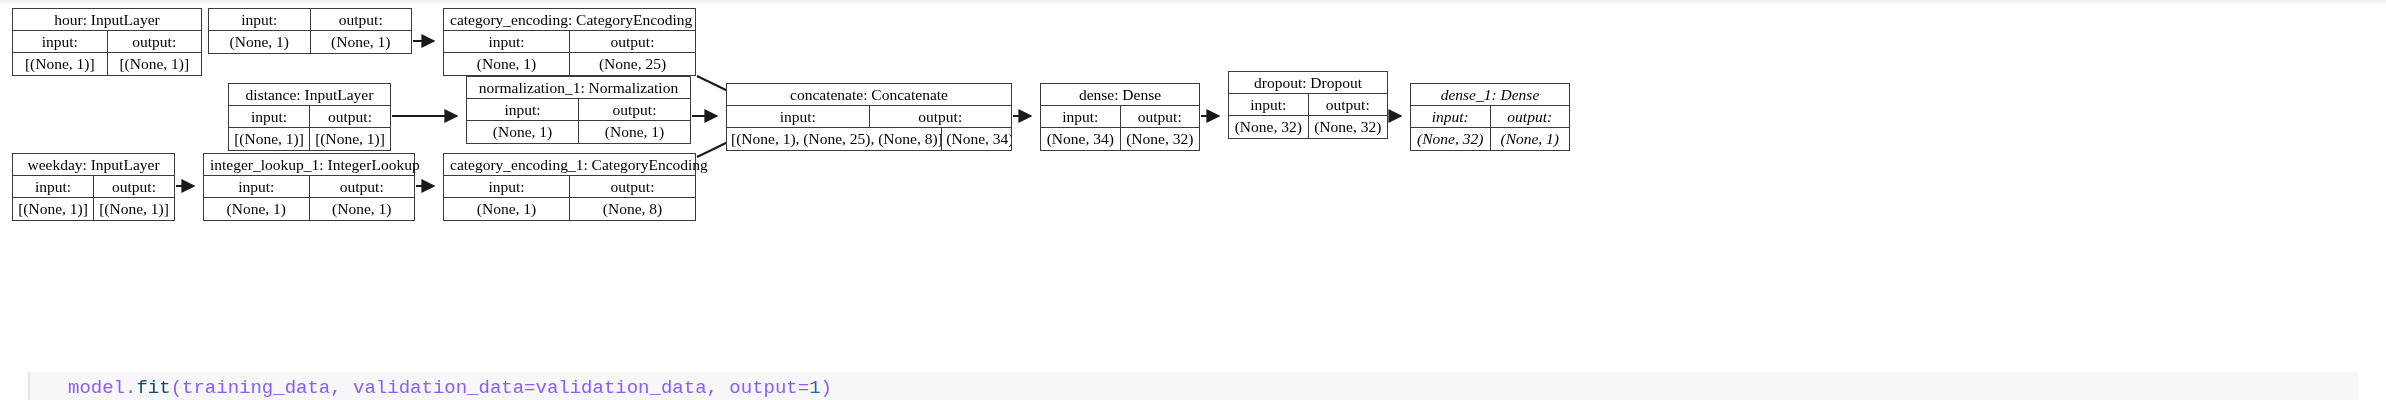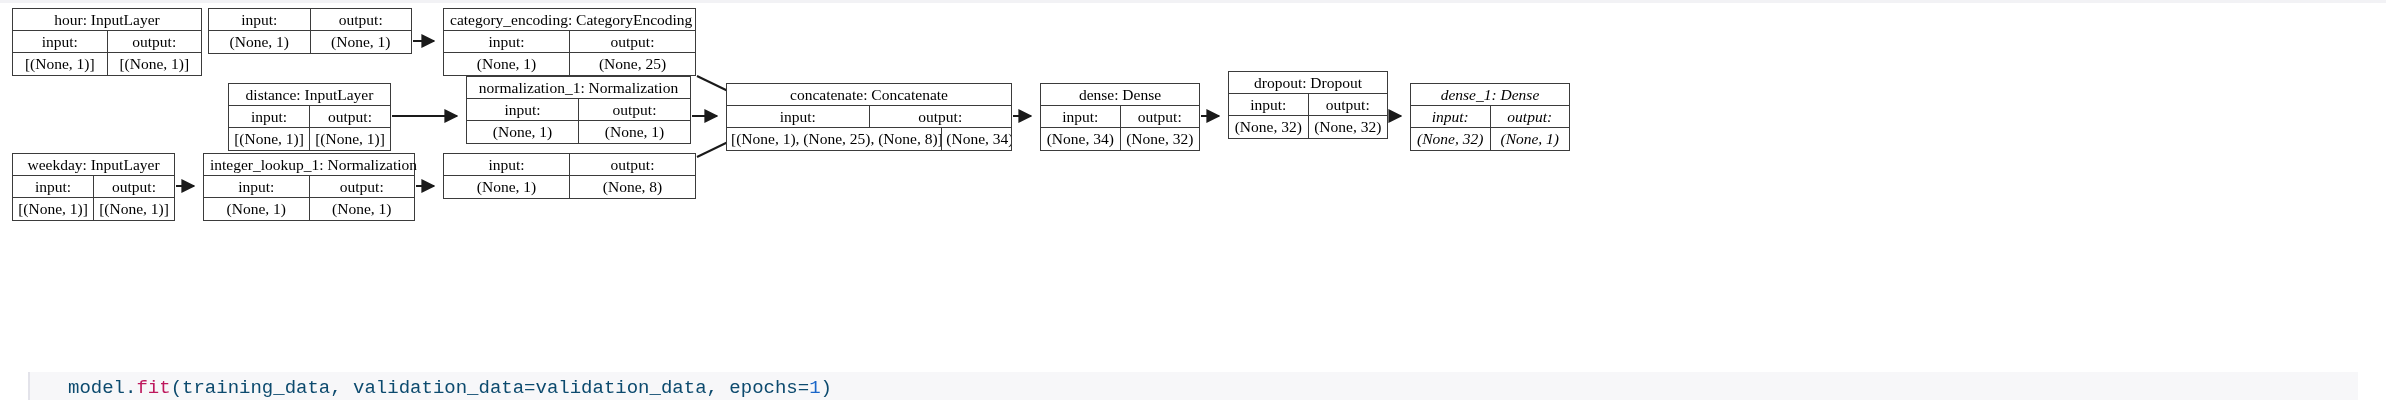--- a/index.html
+++ b/index.html
@@ -87,23 +87,23 @@
   #code-line {
     position: absolute;
     left: 38px;
     top: 4px;
     white-space: pre;
     font-family: "Liberation Mono", "DejaVu Sans Mono", monospace;
     font-size: 19px;
     line-height: 24px;
     color: #24292e;
   }
-  .tok-fn { color: #be185d; }
+  .tok-fn { color: #0c4a6e; }
   .tok-num { color: #1a66c9; }
-  .tok-plain { color: #0c4a6e; }
+  .tok-plain { color: #8b5cf6; }
 
   #top-rule {
     position: absolute;
     left: 0;
     top: 0;
     width: 2386px;
     height: 3px;
     background: #f2f2f5;
   }
 </style>
@@ -203,31 +203,32 @@
       <div class="node-row labels">
         <div class="cell left" style="flex: 1 1 0px;">input:</div>
         <div class="cell" style="flex: 1 1 0px;">output:</div>
       </div>
       <div class="node-row">
         <div class="cell left" style="flex: 1 1 0px;">[(None, 1)]</div>
         <div class="cell" style="flex: 1 1 0px;">[(None, 1)]</div>
       </div>
     </div>
     <div class="node" style="left: 203px; top: 153px; width: 212px;">
-      <div class="node-title">integer_lookup_1: Normalization</div>
+      <div class="node-title">integer_lookup_1: IntegerLookup</div>
       <div class="node-row labels">
         <div class="cell left" style="flex: 1 1 0px;">input:</div>
         <div class="cell" style="flex: 1 1 0px;">output:</div>
       </div>
       <div class="node-row">
         <div class="cell left" style="flex: 1 1 0px;">(None, 1)</div>
         <div class="cell" style="flex: 1 1 0px;">(None, 1)</div>
       </div>
     </div>
     <div class="node" style="left: 443px; top: 153px; width: 253px;">
+      <div class="node-title">category_encoding_1: CategoryEncoding</div>
       <div class="node-row labels">
         <div class="cell left" style="flex: 1 1 0px;">input:</div>
         <div class="cell" style="flex: 1 1 0px;">output:</div>
       </div>
       <div class="node-row">
         <div class="cell left" style="flex: 1 1 0px;">(None, 1)</div>
         <div class="cell" style="flex: 1 1 0px;">(None, 8)</div>
       </div>
     </div>
     <div class="node" style="left: 726px; top: 83px; width: 286px;">
@@ -270,14 +271,14 @@
         <div class="cell" style="flex: 1 1 0px;">output:</div>
       </div>
       <div class="node-row">
         <div class="cell left" style="flex: 1 1 0px;">(None, 32)</div>
         <div class="cell" style="flex: 1 1 0px;">(None, 1)</div>
       </div>
     </div>
   </div>
 
 <div id="code-cell">
-  <div id="code-line"><span class="tok-plain">model.</span><span class="tok-fn">fit</span><span class="tok-plain">(training_data, validation_data=validation_data, epochs=</span><span class="tok-num">1</span><span class="tok-plain">)</span></div>
+  <div id="code-line"><span class="tok-plain">model.</span><span class="tok-fn">fit</span><span class="tok-plain">(training_data, validation_data=validation_data, output=</span><span class="tok-num">1</span><span class="tok-plain">)</span></div>
 </div>
 
 </body></html>

